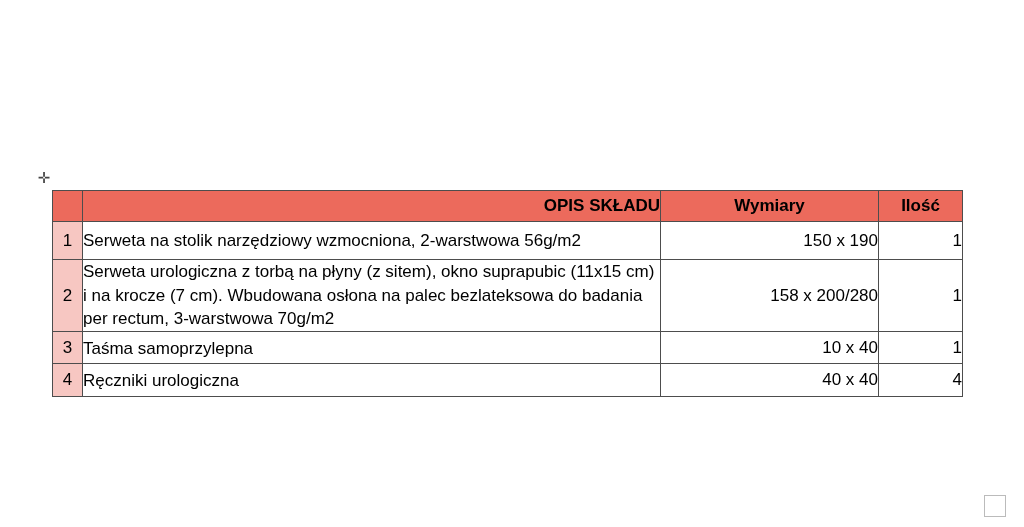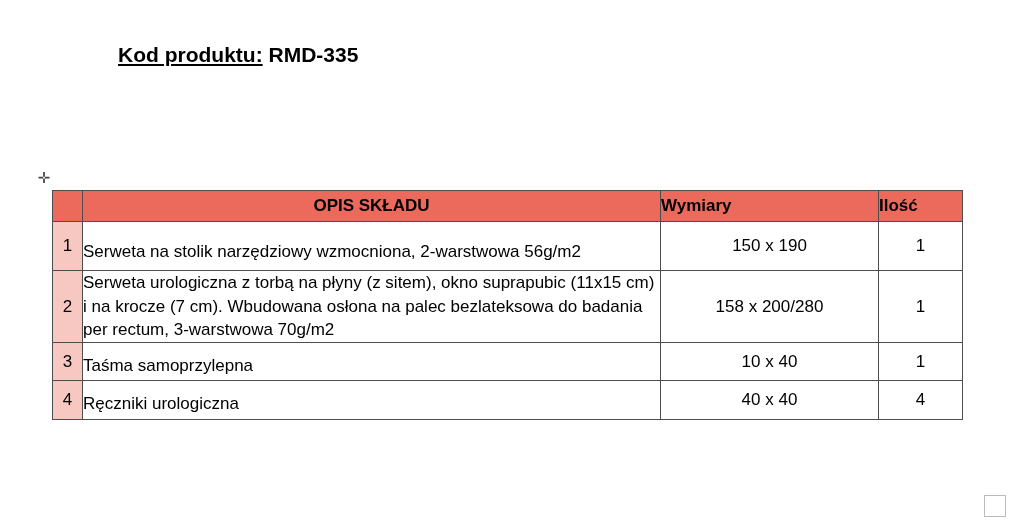--- a/index.html
+++ b/index.html
@@ -86,70 +86,67 @@
   col.c-qty { width: 84px; }
 
   thead th {
     background: #ec6a5c;
     color: #000000;
     font-weight: bold;
     height: 30px;
     font-size: 17px;
   }
   th.th-desc {
-    text-align: center;
+    text-align: right;
     padding-left: 10px;
   }
   th.th-dim, th.th-qty {
-    text-align: left;
+    text-align: center;
     margin-left: 20px;
   }
   th.th-num {
     background: #ec6a5c;
   }
 
   td.num {
     background: #f7c7c2;
     text-align: center;
     font-size: 17px;
     width: 30px;
   }
   td.desc {
     text-align: left;
     padding: 6px 8px 6px 10px;
     line-height: 1.38;
     font-size: 17px;
   }
   td.dim, td.qty {
-    text-align: center;
+    text-align: right;
     font-size: 17px;
   }
 
-  tr.row-1 td.desc { padding-top: 18px; padding-bottom: 7px; }
-  tr.row-3 td.desc, tr.row-4 td.desc { padding-top: 11px; padding-bottom: 3px; }
+  tr.row-1 td.desc { padding-top: 7px; padding-bottom: 7px; }
+  tr.row-3 td.desc, tr.row-4 td.desc { padding-top: 5px; padding-bottom: 3px; }
 
   .corner-box {
     position: absolute;
     right: 18px;
     bottom: 10px;
     width: 20px;
     height: 20px;
     border: 1px solid #bbbbbb;
     background: #ffffff;
   }
 </style>
 </head>
 <body>
 
 <div class="page">
 
   <div class="header-block">
-    <div class="header-line">
-      <span class="label">Kod produktu:</span><span class="value"> RMD-335</span>
-    </div>
   </div>
 
   <div class="move-handle">✛</div>
 
   <div class="table-wrap">
     <table class="spec">
       <colgroup>
         <col class="c-num">
         <col class="c-desc">
         <col class="c-dim">

